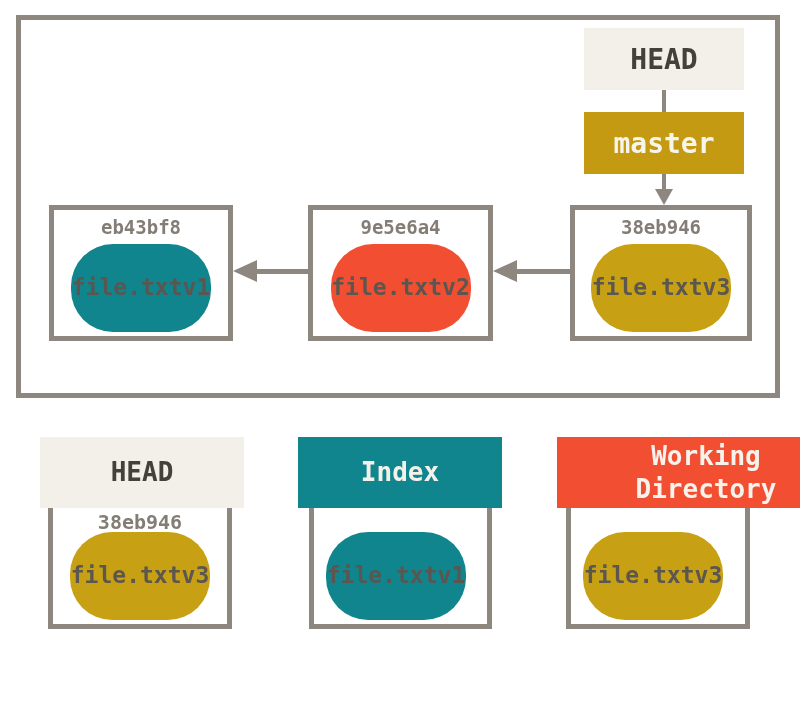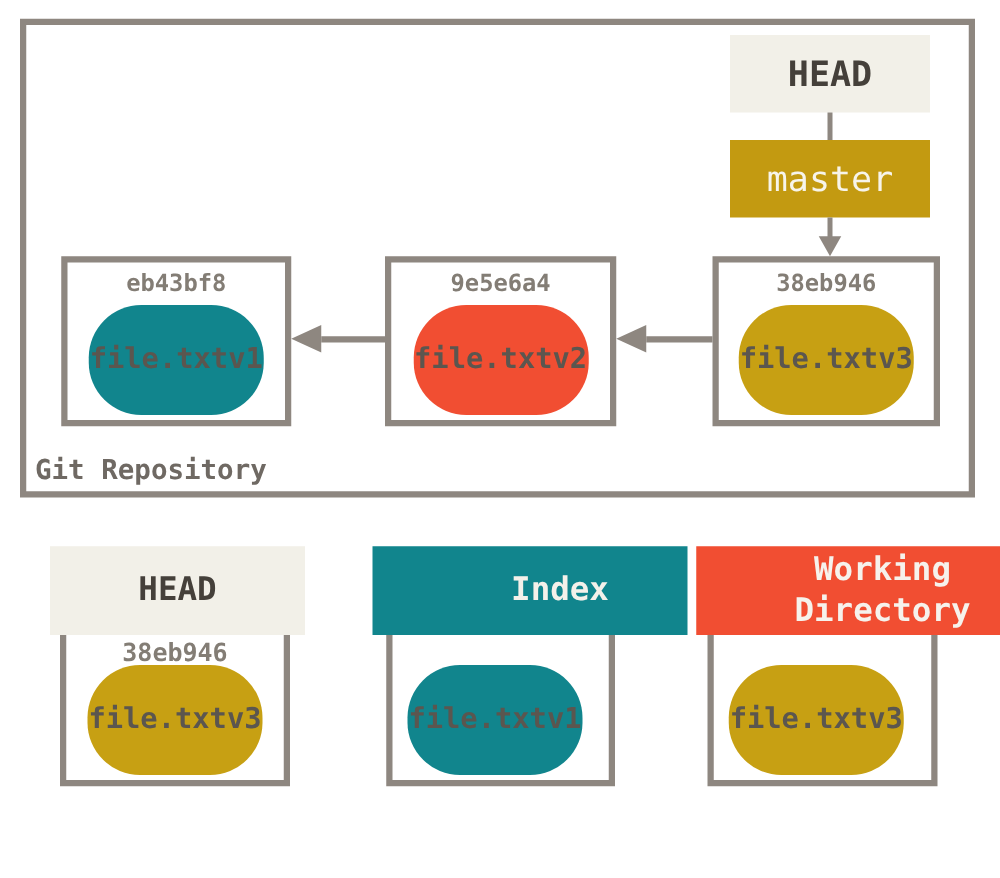--- a/index.html
+++ b/index.html
@@ -55,41 +55,41 @@
     position:absolute;left:584px;top:28px;width:160px;height:62px;background:#f2f0e8;
     display:flex;align-items:center;justify-content:center;
     font-size:28px;font-weight:bold;color:#45403a;
   }
   .v-line{position:absolute;left:662px;width:4px;background:#8e8780;}
   .vl1{top:90px;height:22px;}
   .vl2{top:174px;height:16px;}
   .master-box{
     position:absolute;left:584px;top:112px;width:160px;height:62px;background:#c39a11;
     display:flex;align-items:center;justify-content:center;
-    font-size:28px;font-weight:normal;color:#f7f4ea;
+    font-size:28px;font-weight:bold;color:#f7f4ea;
   }
   .head-down{
     position:absolute;left:655px;top:189px;width:0;height:0;
     border-left:9px solid transparent;border-right:9px solid transparent;
     border-top:16px solid #8e8780;
   }
   
   .area-box{
     position:absolute;top:470px;height:149px;border:5px solid #8e8780;
   }
   .b1{left:48px;width:174px;}
   .b2{left:309px;width:173px;}
   .b3{left:566px;width:174px;}
   .area-header{
     position:absolute;top:437px;width:204px;height:71px;
     display:flex;align-items:center;justify-content:center;text-align:center;
     font-size:26px;font-weight:bold;line-height:1.25;
   }
   .ah1{left:40px;background:#f2f0e8;color:#45403a;}
-  .ah2{left:298px;background:#11858d;color:#f4f1ea;padding-left:48px;}
+  .ah2{left:298px;background:#11858d;color:#f4f1ea;}
   .ah3{left:557px;background:#f14e32;color:#f6f2ec;width:204px;padding-left:47px;}
   .ah3 span{display:block;width:150px;margin:0 auto;}
   .area-hash{
     position:absolute;top:510px;width:184px;left:48px;text-align:center;
     font-size:20px;font-weight:bold;color:#837d75;
     text-shadow:1px 1px 0 rgba(255,255,255,.45);
   }
   .area-blob{position:absolute;top:532px;margin-top:0;}
   .ab1{left:70px;}
   .ab2{left:326px;}
@@ -99,21 +99,20 @@
     position:absolute;left:0;right:0;top:645px;text-align:center;
     font-size:44px;font-weight:bold;color:#f24e31;white-space:nowrap;
   }
 </style>
 </head>
 <body>
 
 <div id="stage">
 
   <div class="repo-box"></div>
-  <div class="repo-label">Git Repository</div>
 
   <div class="head-box">
     <span>HEAD</span>
   </div>
   <div class="v-line vl1"></div>
 
   <div class="master-box">
     <span>master</span>
   </div>
   <div class="v-line vl2"></div>

